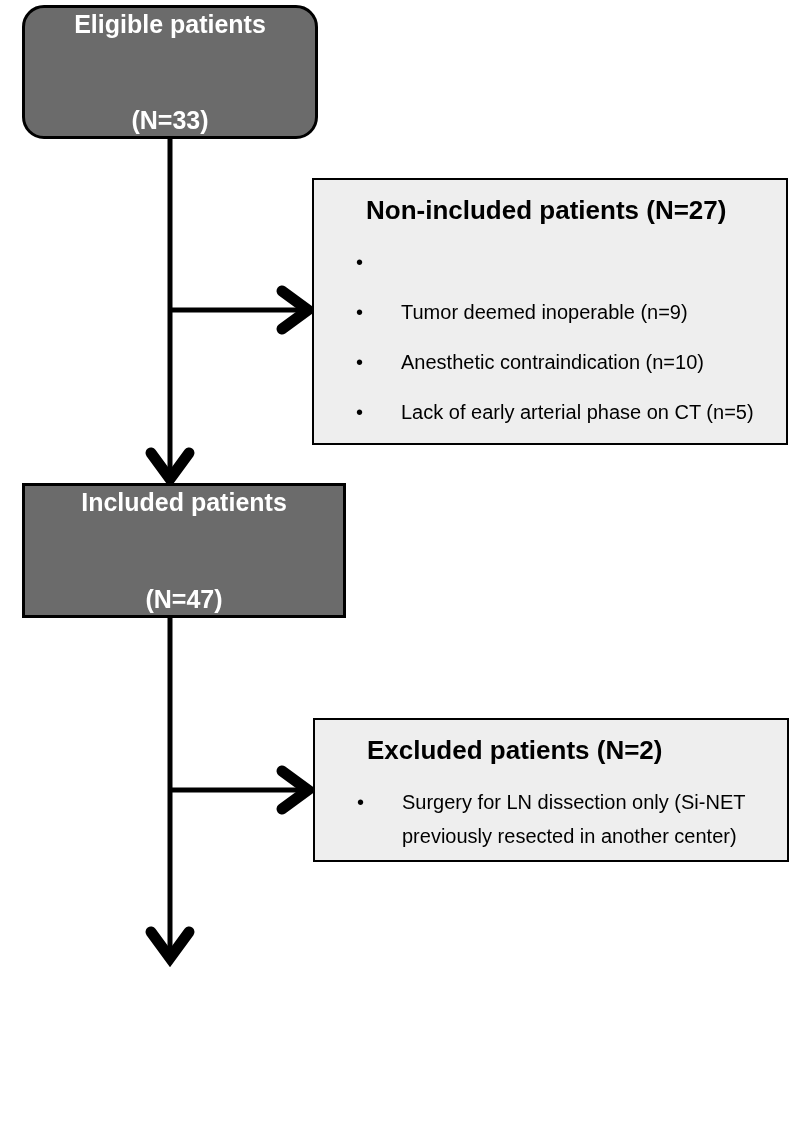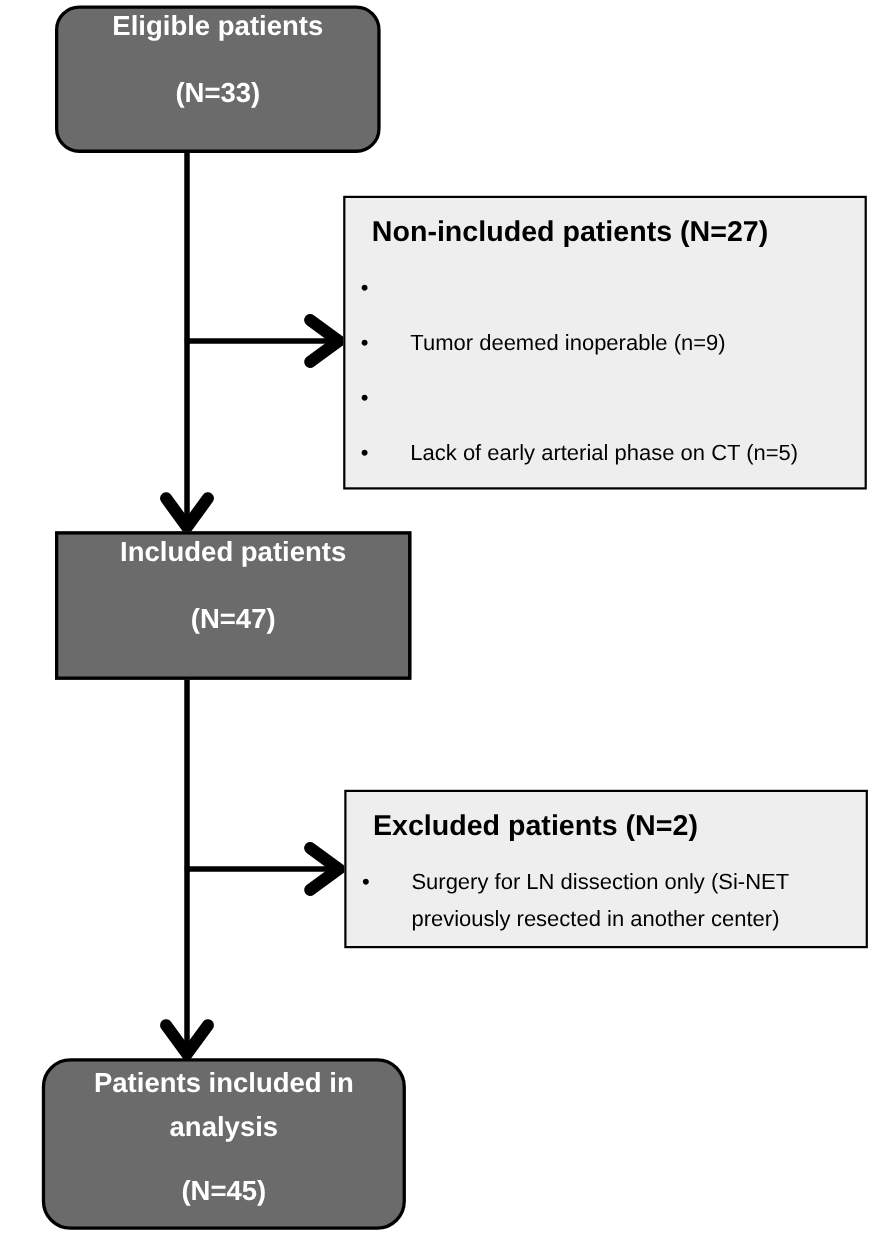--- a/index.html
+++ b/index.html
@@ -22,37 +22,37 @@
     z-index: 1;
     box-sizing: border-box;
     background: #6b6b6b;
     border: 3px solid #000000;
     color: #ffffff;
     font-weight: bold;
     font-size: 25px;
     display: flex;
     flex-direction: column;
     align-items: center;
-    justify-content: flex-start;
+    justify-content: space-between;
     text-align: center;
-    margin-left: 28px;
   }
   .rounded { border-radius: 22px; }
   .dark-line { line-height: 1.3; }
   .gap30 { row-gap: 28px; }
   .gap24 { row-gap: 22px; }
   .wrap-line { line-height: 1.6; padding: 0 10px; }
   .light-box {
     position: absolute;
     z-index: 1;
     box-sizing: border-box;
     background: #eeeeee;
     border: 2px solid #000000;
     color: #000000;
     overflow: hidden;
+    padding-left: 28px;
   }
   .lb-title {
     font-weight: bold;
     font-size: 26px;
     line-height: 33px;
     margin: 14px 16px 0 24px;
     white-space: nowrap;
   }
   .lb-list { margin-top: 18px; }
   .bullet-item {
@@ -99,20 +99,21 @@
     <div class="lb-list">
       <div class="bullet-item">
         <span class="bullet">•</span>
       </div>
       <div class="bullet-item">
         <span class="bullet">•</span>
         <span class="bullet-text">Tumor deemed inoperable (n=9)</span>
       </div>
       <div class="bullet-item">
         <span class="bullet">•</span>
+        <span class="bullet-text">Anesthetic contraindication (n=10)</span>
       </div>
       <div class="bullet-item">
         <span class="bullet">•</span>
         <span class="bullet-text">Lack of early arterial phase on CT (n=5)</span>
       </div>
     </div>
   </div>
 
   <div class="dark-box gap30" style="left:22px; top:483px; width:324px; height:135px;">
     <div class="dark-line">Included patients</div>
@@ -122,18 +123,14 @@
   <div class="light-box" style="left:313px; top:718px; width:476px; height:144px;">
     <div class="lb-title">Excluded patients (N=2)</div>
     <div class="lb-list">
       <div class="bullet-item">
         <span class="bullet">•</span>
         <span class="bullet-text">Surgery for LN dissection only (Si-NET previously resected in another center)</span>
       </div>
     </div>
   </div>
 
-  <div class="dark-box rounded gap24" style="left:10px; top:962px; width:331px; height:156px; border-radius:26px;">
-    <div class="dark-line wrap-line">Patients included in analysis</div>
-    <div class="dark-line">(N=45)</div>
-  </div>
 
 </div>
 
 </body></html>

